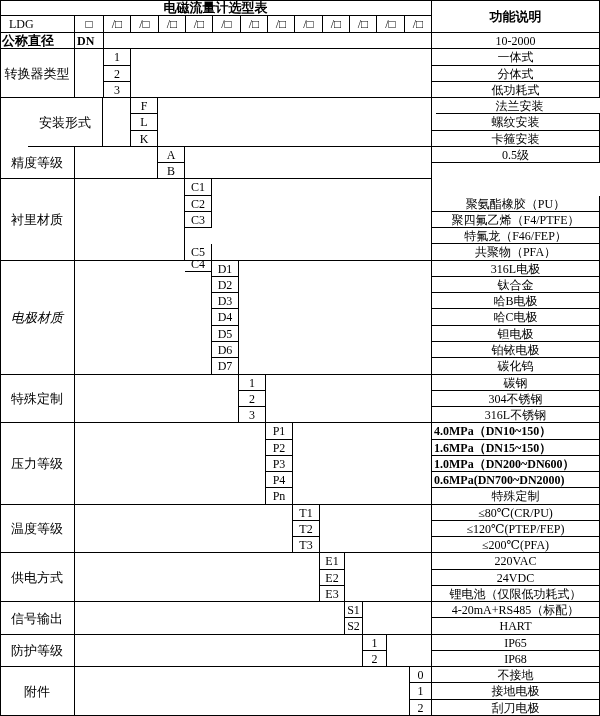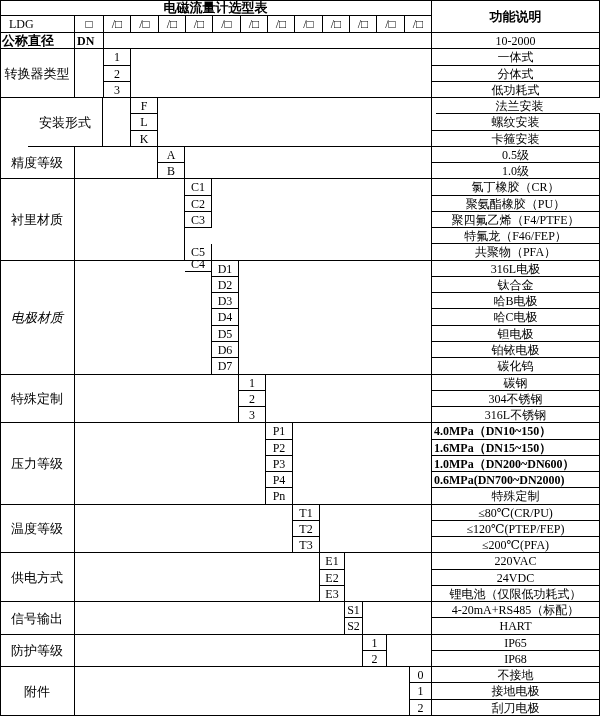--- a/index.html
+++ b/index.html
@@ -77,26 +77,24 @@
     <div class="cell" style="left: 131px; top: 114px; width: 27px; height: 17px;">L</div>
     <div class="cell" style="left: 432px; top: 114px; width: 168px; height: 17px;">螺纹安装</div>
     <div class="cell" style="left: 131px; top: 131px; width: 27px; height: 16px;">K</div>
     <div class="cell" style="left: 432px; top: 131px; width: 168px; height: 16px;">卡箍安装</div>
     <div class="cell cat" style="left: 0px; top: 147px; width: 75px; height: 32px;">精度等级</div>
     <div class="cell" style="left: 75px; top: 147px; width: 83px; height: 32px;"></div>
     <div class="cell" style="left: 185px; top: 147px; width: 247px; height: 32px;"></div>
     <div class="cell" style="left: 158px; top: 147px; width: 27px; height: 16px;">A</div>
     <div class="cell" style="left: 432px; top: 147px; width: 168px; height: 16px;">0.5级</div>
     <div class="cell" style="left: 158px; top: 163px; width: 27px; height: 16px;">B</div>
-    <div class="cell" style="left: 432px; top: 163px; width: 168px; height: 16px;">1.0级</div>
     <div class="cell cat" style="left: 0px; top: 179px; width: 75px; height: 82px;">衬里材质</div>
     <div class="cell" style="left: 75px; top: 179px; width: 110px; height: 82px;"></div>
     <div class="cell" style="left: 212px; top: 179px; width: 220px; height: 82px;"></div>
     <div class="cell" style="left: 185px; top: 179px; width: 27px; height: 17px;">C1</div>
-    <div class="cell" style="left: 432px; top: 179px; width: 168px; height: 17px;">氯丁橡胶（CR）</div>
     <div class="cell" style="left: 185px; top: 196px; width: 27px; height: 16px;">C2</div>
     <div class="cell" style="left: 432px; top: 196px; width: 168px; height: 16px;">聚氨酯橡胶（PU）</div>
     <div class="cell" style="left: 185px; top: 212px; width: 27px; height: 16px;">C3</div>
     <div class="cell" style="left: 432px; top: 212px; width: 168px; height: 16px;">聚四氟乙烯（F4/PTFE）</div>
     <div class="cell" style="left: 185px; top: 228px; width: 27px; height: 16px; margin-top: 28px;">C4</div>
     <div class="cell" style="left: 432px; top: 228px; width: 168px; height: 16px;">特氟龙（F46/FEP）</div>
     <div class="cell" style="left: 185px; top: 244px; width: 27px; height: 17px;">C5</div>
     <div class="cell" style="left: 432px; top: 244px; width: 168px; height: 17px;">共聚物（PFA）</div>
     <div class="cell cat" style="left: 0px; top: 261px; width: 75px; height: 114px; font-style: italic;">电极材质</div>
     <div class="cell" style="left: 75px; top: 261px; width: 137px; height: 114px;"></div>

